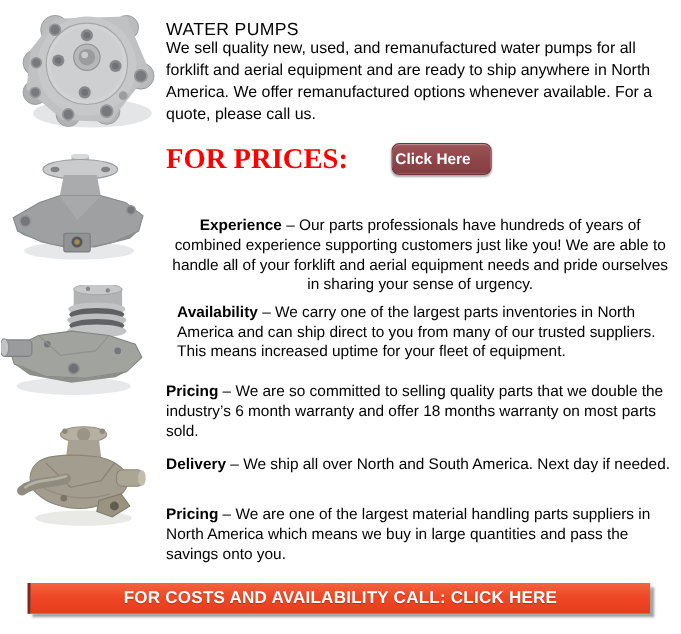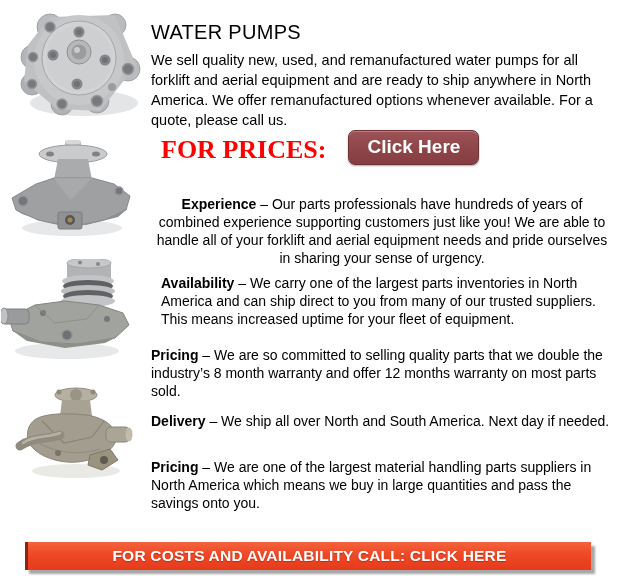--- a/index.html
+++ b/index.html
@@ -17,42 +17,42 @@
   .pump { position: absolute; }
   .pump svg { display: block; }
   #pump1 { left: 12px; top: 5px; }
   #pump2 { left: 8px;  top: 140px; }
   #pump3 { left: 1px;  top: 259px; }
   #pump4 { left: 6px;  top: 385px; }
 
   
   .title {
     position: absolute; left: 151px; top: 8px;
-    font-size: 20px; letter-spacing: 0.3px; font-weight: 400;
+    font-size: 16px; letter-spacing: 0.3px; font-weight: 400;
   }
   .intro {
-    position: absolute; left: 151px; top: 35px; width: 462px;
+    position: absolute; left: 151px; top: 19px; width: 462px;
     font-size: 14.5px; line-height: 20px;
   }
   .prices-row {
-    position: absolute; left: 161px; top: 130px;
-    display: flex; align-items: flex-end; gap: 22px;
+    position: absolute; left: 151px; top: 130px;
+    display: flex; align-items: flex-start; gap: 40px;
   }
   .prices-label {
     font-family: "Liberation Serif", serif;
     font-weight: bold; font-size: 26px; color: #fe0000;
   }
   .click-here-btn {
     display: inline-block;
     background: linear-gradient(180deg, #9d5356 0%, #8e4549 55%, #863e42 100%);
     border: 1px solid #6f3337;
     border-radius: 7px;
     box-shadow: 0 1px 2px rgba(0,0,0,0.35), inset 0 1px 0 rgba(255,255,255,0.25);
-    color: #ffffff; font-weight: bold; font-size: 19px;
-    padding: 5px 18px 6px 18px;
+    color: #ffffff; font-weight: bold; font-size: 14px;
+    padding: 5px 18px 6px 2px;
     cursor: pointer;
     font-family: "Liberation Sans", sans-serif;
   }
   .feature {
     position: absolute; left: 151px; width: 462px;
     font-size: 14px; line-height: 18px;
   }
   .feature b { font-weight: bold; }
   #feat-experience   { top: 181px; text-align: center; }
   #feat-availability { top: 260px; margin-left: 10px; }
@@ -62,21 +62,20 @@
 
   
   .bottom-bar {
     position: absolute; left: 25px; top: 530px;
     width: 566px; height: 28px;
     background: linear-gradient(180deg, #f4633d 0%, #ee4826 45%, #e63b1c 100%);
     border-left: 3px solid #8d2412;
     box-shadow: 4px 4px 2px rgba(95,95,95,0.55);
     display: flex; align-items: center; justify-content: center;
     cursor: pointer;
-    margin-top: 12px;
   }
   .bottom-bar span {
     color: #ffffff; font-weight: bold; font-size: 15.5px;
     letter-spacing: 0.2px;
     text-shadow: 0 1px 1px rgba(0,0,0,0.25);
   }
 </style>
 </head>
 <body>
 
@@ -195,21 +194,21 @@
 
   <div class="prices-row">
     <span class="prices-label">FOR PRICES:</span>
     <button class="click-here-btn">Click Here</button>
   </div>
 
   <p class="feature" id="feat-experience"><b>Experience</b> <span>– Our parts professionals have hundreds of years of combined experience supporting customers just like you!  We are able to handle all of your forklift and aerial equipment needs and pride ourselves in sharing your sense of urgency.</span></p>
 
   <p class="feature" id="feat-availability"><b>Availability</b> <span>– We carry one of the largest parts inventories in North America and can ship direct to you from many of our trusted suppliers. This means increased uptime for your fleet of equipment.</span></p>
 
-  <p class="feature" id="feat-quality"><b>Pricing</b> <span>– We are so committed to selling quality parts that we double the industry’s 8 month warranty and offer 12 months warranty on most parts sold.</span></p>
+  <p class="feature" id="feat-quality"><b>Pricing</b> <span>– We are so committed to selling quality parts that we double the industry’s 6 month warranty and offer 18 months warranty on most parts sold.</span></p>
 
   <p class="feature" id="feat-delivery"><b>Delivery</b> <span>– We ship all over North and South America.  Next day if needed.</span></p>
 
   <p class="feature" id="feat-pricing"><b>Pricing</b> <span>– We are one of the largest material handling parts suppliers in North America which means we buy in large quantities and pass the savings onto you.</span></p>
 
   <div class="bottom-bar">
     <span>FOR COSTS AND AVAILABILITY CALL: CLICK HERE</span>
   </div>
 
 </div>

